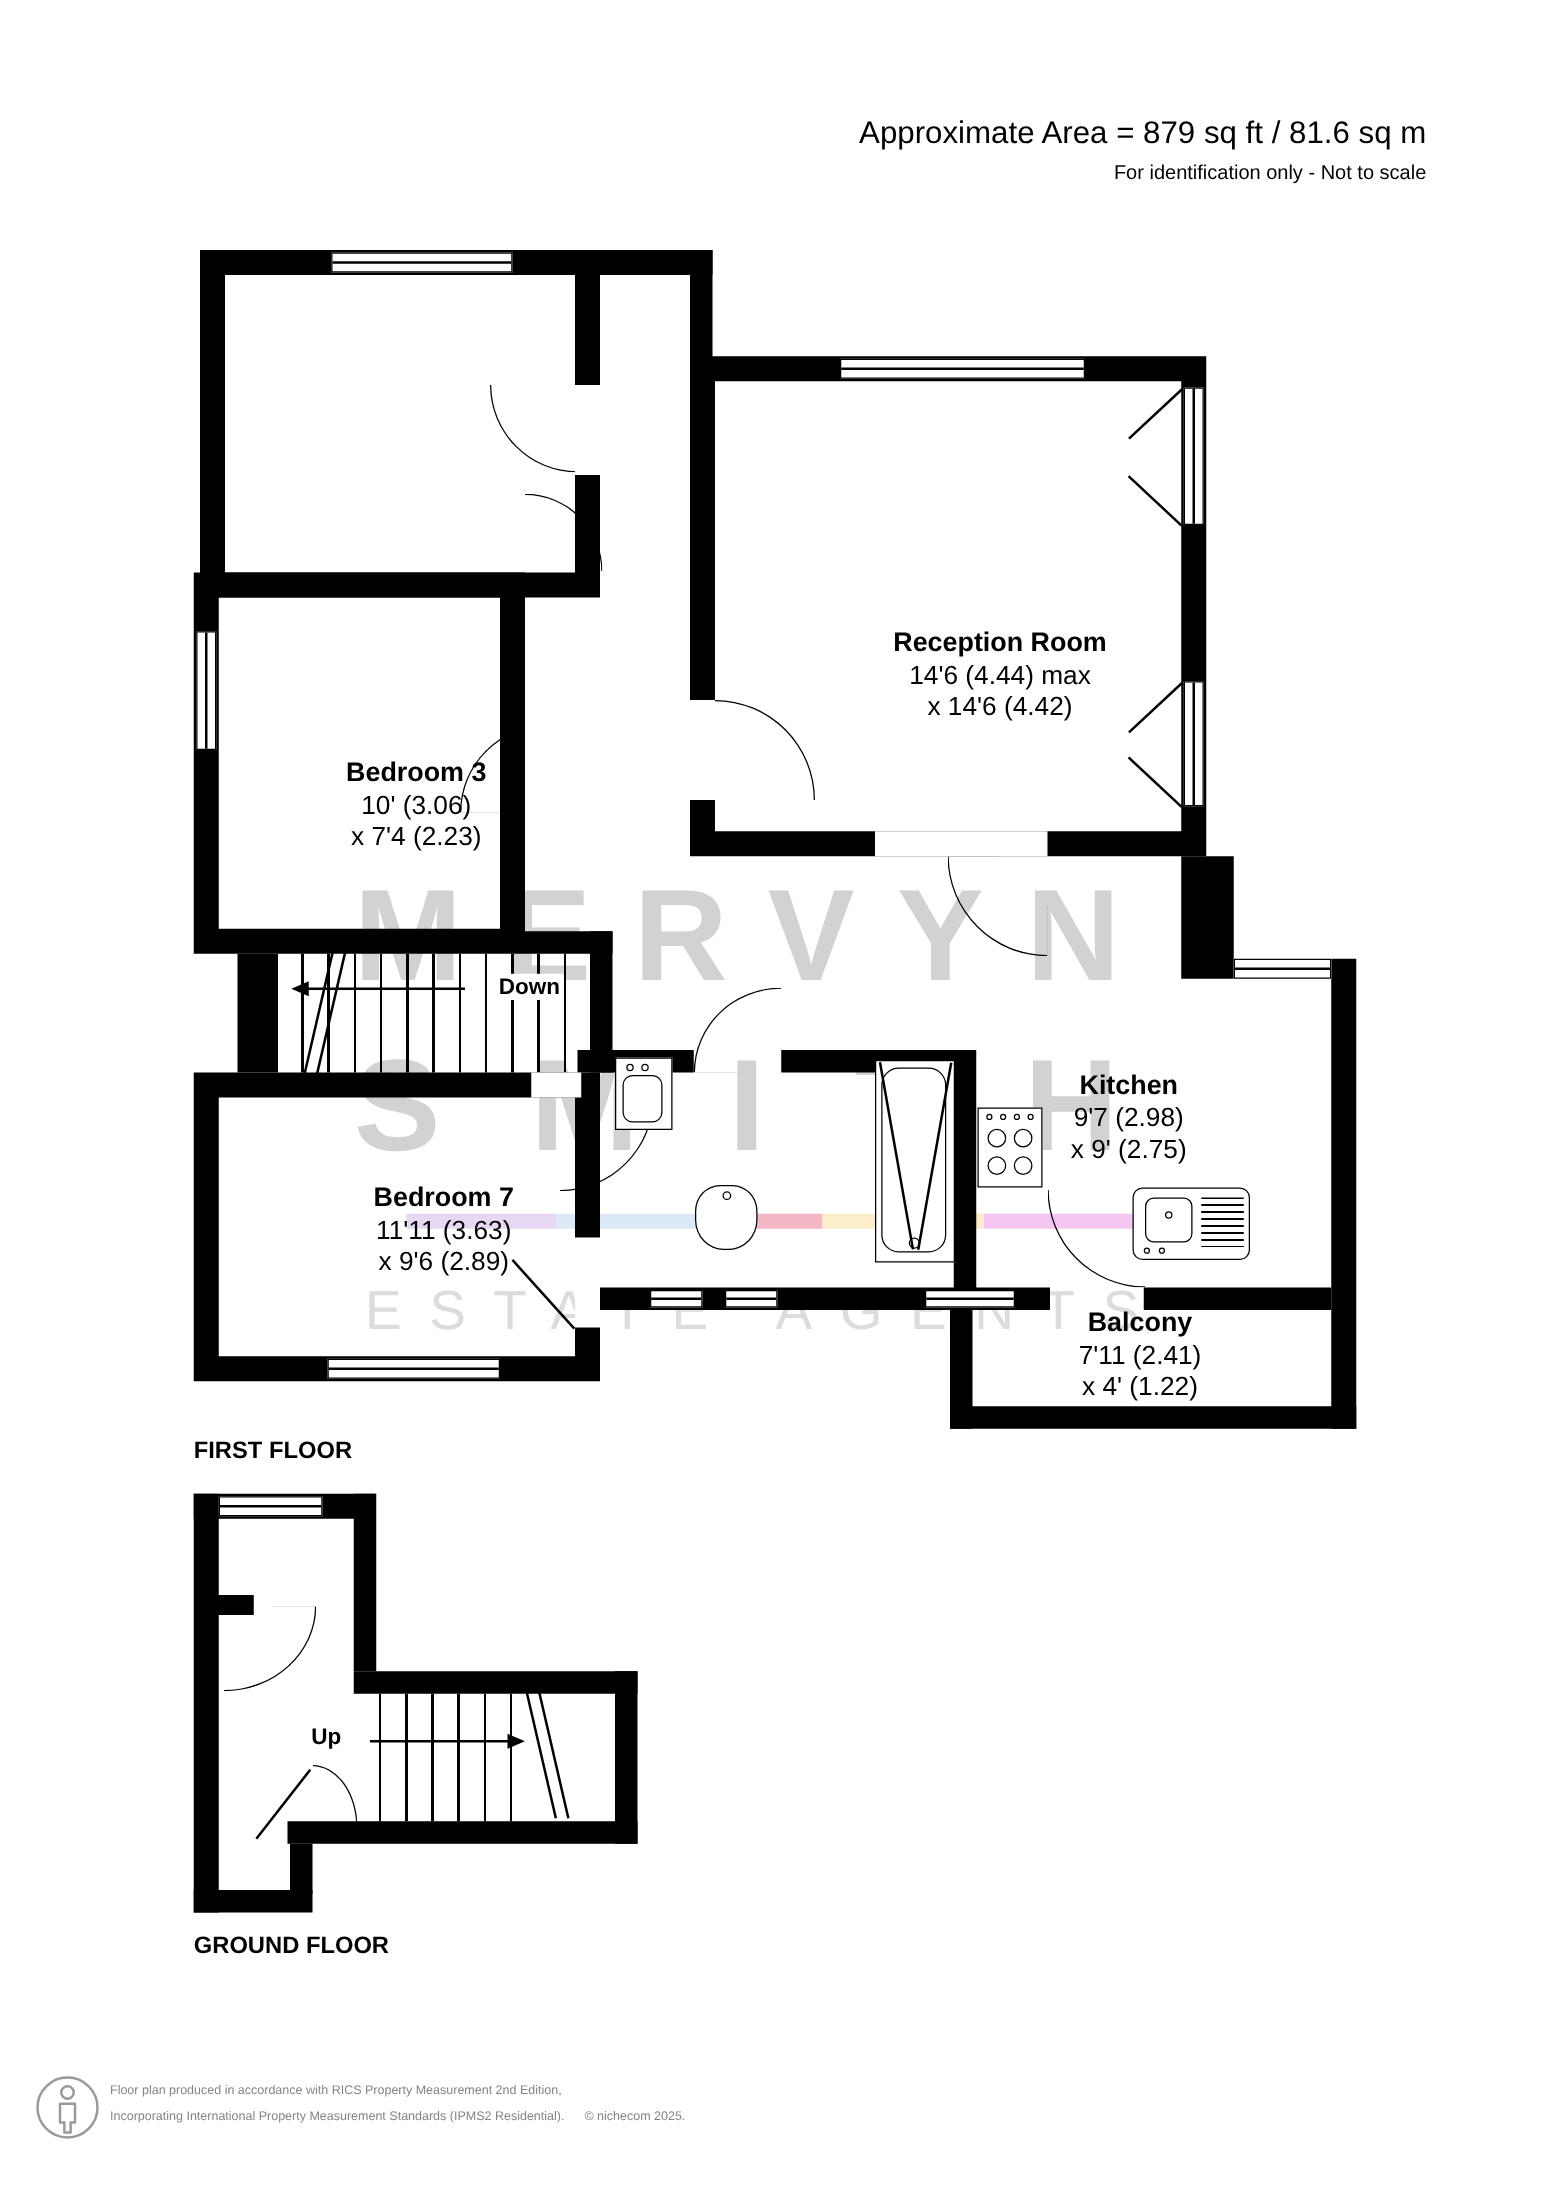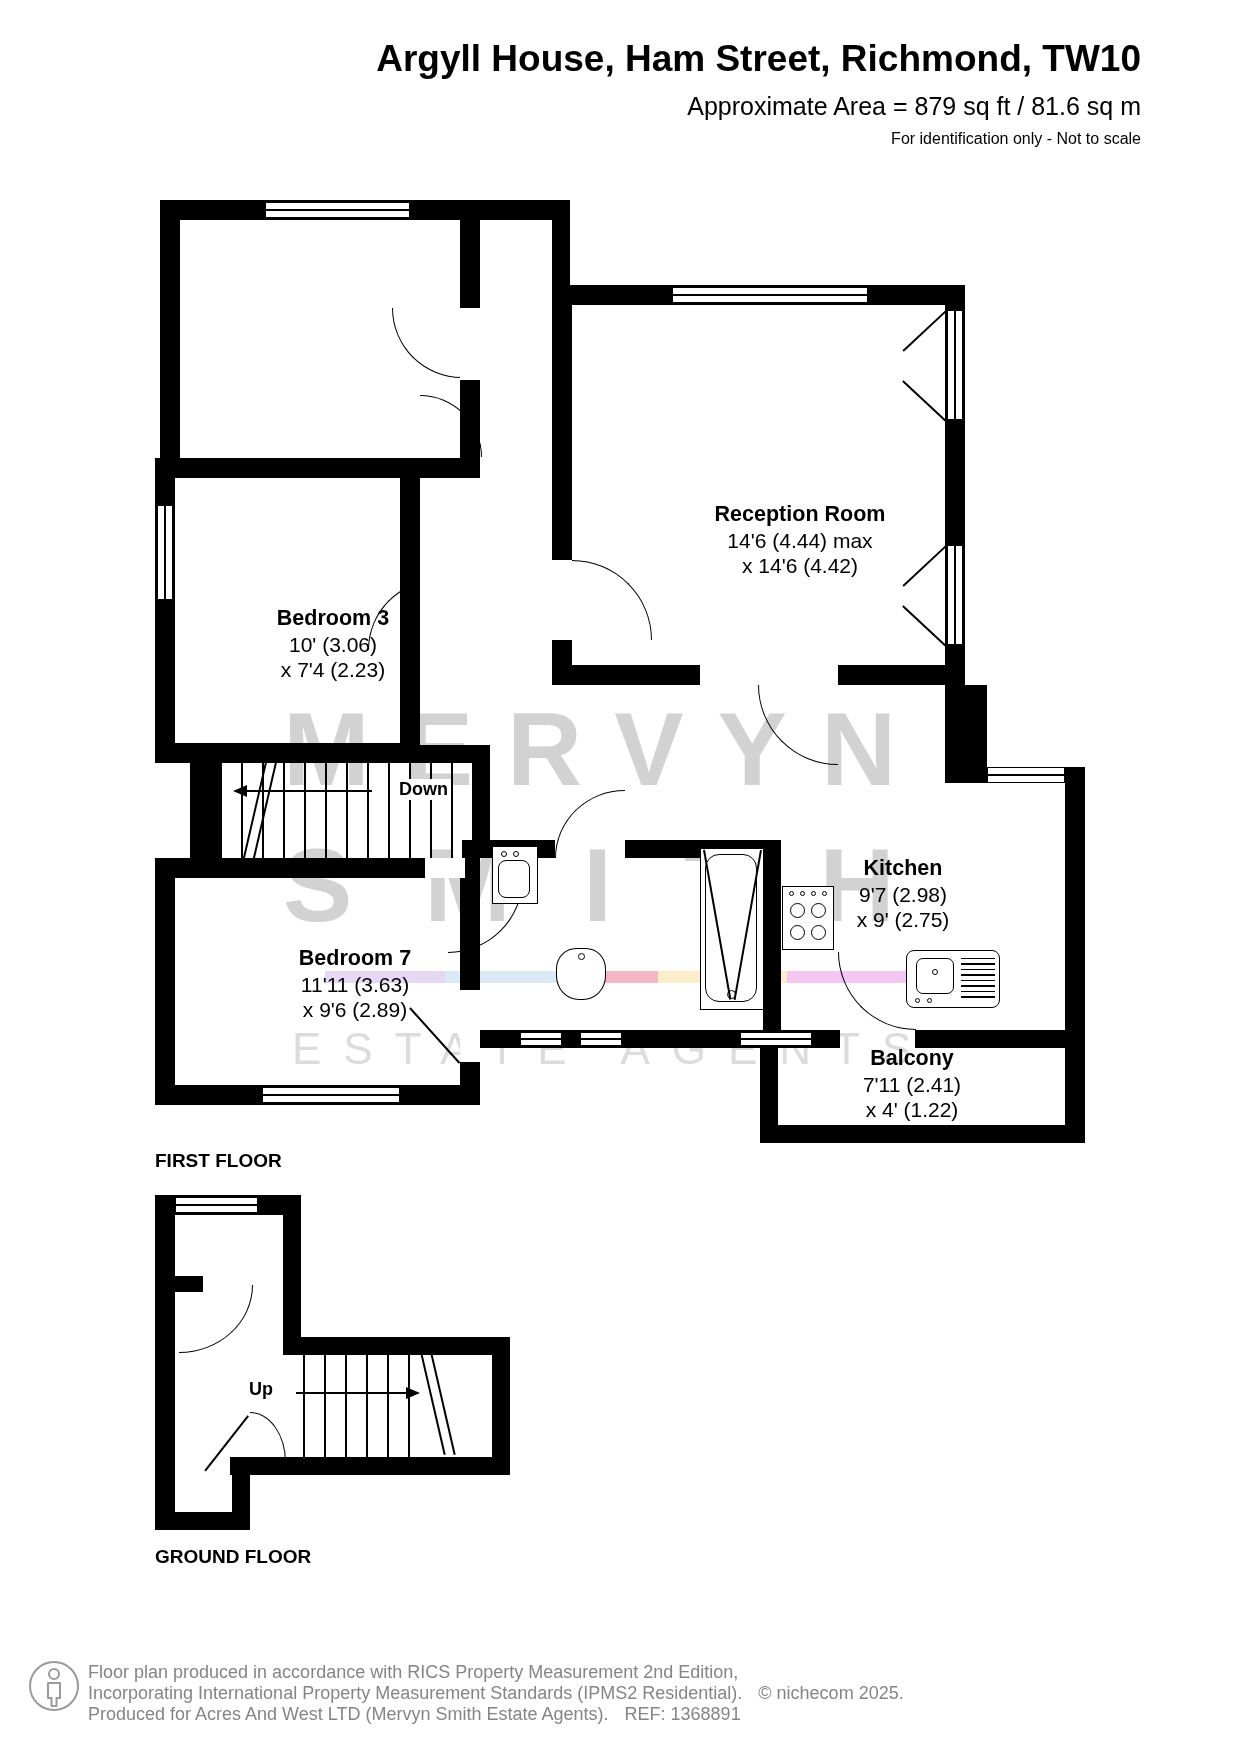--- a/index.html
+++ b/index.html
@@ -40,31 +40,30 @@
   #title{top:38px;font-size:37px;font-weight:bold;}
   #area{top:92px;font-size:25px;}
   #note{top:130px;font-size:16px;}
   
   .wm{position:absolute;z-index:1;white-space:nowrap;font-family:"Liberation Sans",sans-serif;}
   #wm1{left:283px;top:690px;font-size:104px;font-weight:bold;color:#d2d2d2;letter-spacing:34px;}
   #wm2{left:283px;top:826px;font-size:104px;font-weight:bold;color:#d2d2d2;letter-spacing:72px;}
   #wm3{left:292px;top:1024px;font-size:44px;color:#dcdcdc;letter-spacing:22px;}
   .stripe{position:absolute;top:971px;height:12px;z-index:1;}
   
-  #footer-text{position:absolute;left:88px;top:1662px;z-index:4;font-size:18px;line-height:21px;color:#858585;white-space:nowrap;text-align:center;}
+  #footer-text{position:absolute;left:88px;top:1662px;z-index:4;font-size:10px;line-height:21px;color:#858585;white-space:nowrap;text-align:center;}
   #footer-text .row{display:flex;}
   #footer-text .cr{margin-left:16px;}
   #footer-text .ref{margin-left:16px;}
 </style>
 </head>
 <body>
 
 <div id="page">
 
-  <div id="title" class="hdr">Argyll House, Ham Street, Richmond, TW10</div>
   <div id="area" class="hdr">Approximate Area = 879 sq ft / 81.6 sq m</div>
   <div id="note" class="hdr">For identification only - Not to scale</div>
 
   <div id="wm1" class="wm">MERVYN</div>
   <div id="wm2" class="wm">SMITH</div>
   <div id="wm3" class="wm">ESTATE AGENTS</div>
   <i class="stripe" style="left: 325px; width: 120px; background: rgb(230, 216, 244);"></i>
   <i class="stripe" style="left: 445px; width: 115px; background: rgb(219, 233, 247);"></i>
   <i class="stripe" style="left: 560px; width: 37px; background: rgb(238, 243, 250);"></i>
   <i class="stripe" style="left: 597px; width: 61px; background: rgb(245, 182, 197);"></i>
@@ -223,19 +222,15 @@
     </svg>
   </div>
   <div id="footer-text">
     <div class="row">
         <span>Floor plan produced in accordance with RICS Property Measurement 2nd Edition,</span>
       </div>
     <div class="row">
       <span>Incorporating International Property Measurement Standards (IPMS2 Residential).</span>
       <span class="cr">© nichecom 2025.</span>
     </div>
-    <div class="row">
-      <span>Produced for Acres And West LTD (Mervyn Smith Estate Agents).</span>
-      <span class="ref">REF: 1368891</span>
-    </div>
   </div>
 
 </div>
 
 </body></html>

